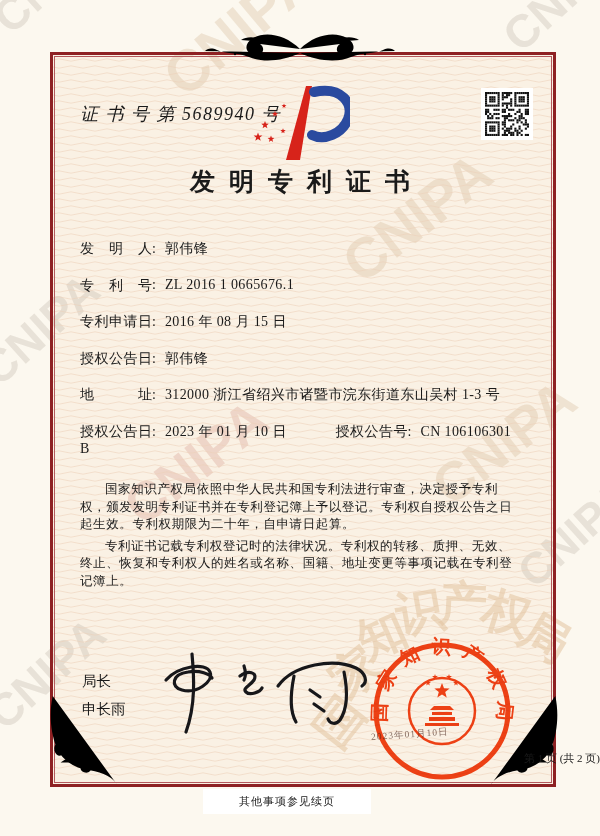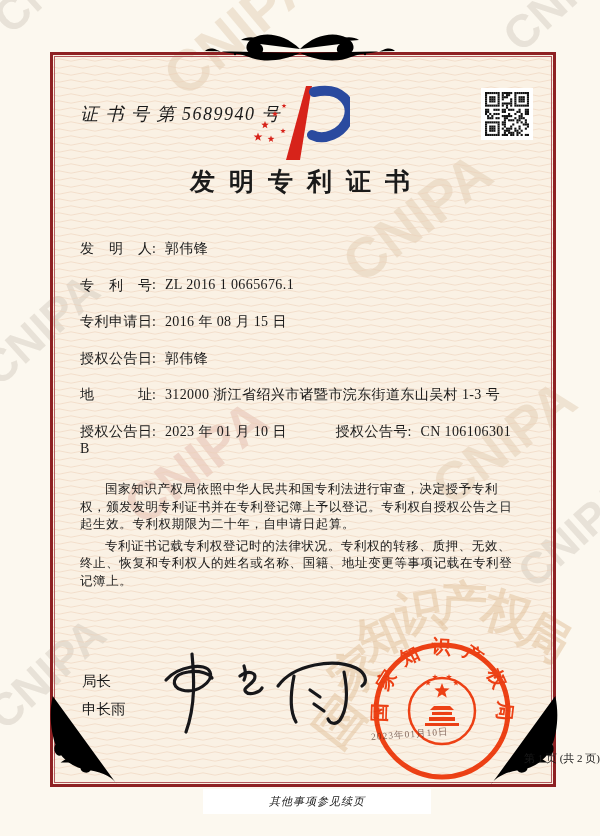--- a/index.html
+++ b/index.html
@@ -37,22 +37,22 @@
   .paras p{margin:0 0 4px 0;text-indent:2em;}
   .director{position:absolute;left:82px;top:667px;font-size:14.5px;line-height:28px;z-index:5;
       font-family:Liberation Serif, serif;}
   .signature{position:absolute;left:148px;top:642px;z-index:5;}
   .signature path{fill:none;stroke:#17171a;stroke-width:3.2;stroke-linecap:round;stroke-linejoin:round;}
   .seal{position:absolute;left:367px;top:636px;width:150px;height:150px;z-index:6;
       mix-blend-mode:multiply;opacity:.95;}
   .seal-date{position:absolute;left:371px;top:726px;width:142px;font-size:9.5px;
       color:rgba(70,35,25,.65);transform:rotate(-4deg);z-index:7;letter-spacing:1px;}
   .footer-page{position:absolute;left:0;right:0;top:751px;text-align:right;font-size:11px;z-index:5;}
-  .cont-box{position:absolute;left:203px;top:789px;width:228px;height:25px;background:#ffffff;
-      display:flex;align-items:center;justify-content:center;font-size:11px;z-index:5;letter-spacing:1px;font-style:italic;}
+  .cont-box{position:absolute;left:203px;top:789px;width:168px;height:25px;background:#ffffff;
+      display:flex;align-items:center;justify-content:center;font-size:11px;z-index:5;letter-spacing:1px;}
 </style>
 </head>
 <body>
 
 <div class="page">
 
   <div id="wm-layer">
       <div class="wm" style="left: -18px; top: 4px; font-size: 46px; color: rgba(185, 176, 162, 0.3); transform: rotate(-42deg);">CNIPA</div>
       <div class="wm" style="left: 150px; top: 58px; font-size: 58px; color: rgba(212, 182, 150, 0.32); transform: rotate(-40deg);">CNIPA</div>
       <div class="wm" style="left: 492px; top: 22px; font-size: 46px; color: rgba(185, 176, 162, 0.3); transform: rotate(-42deg);">CNIPA</div>

